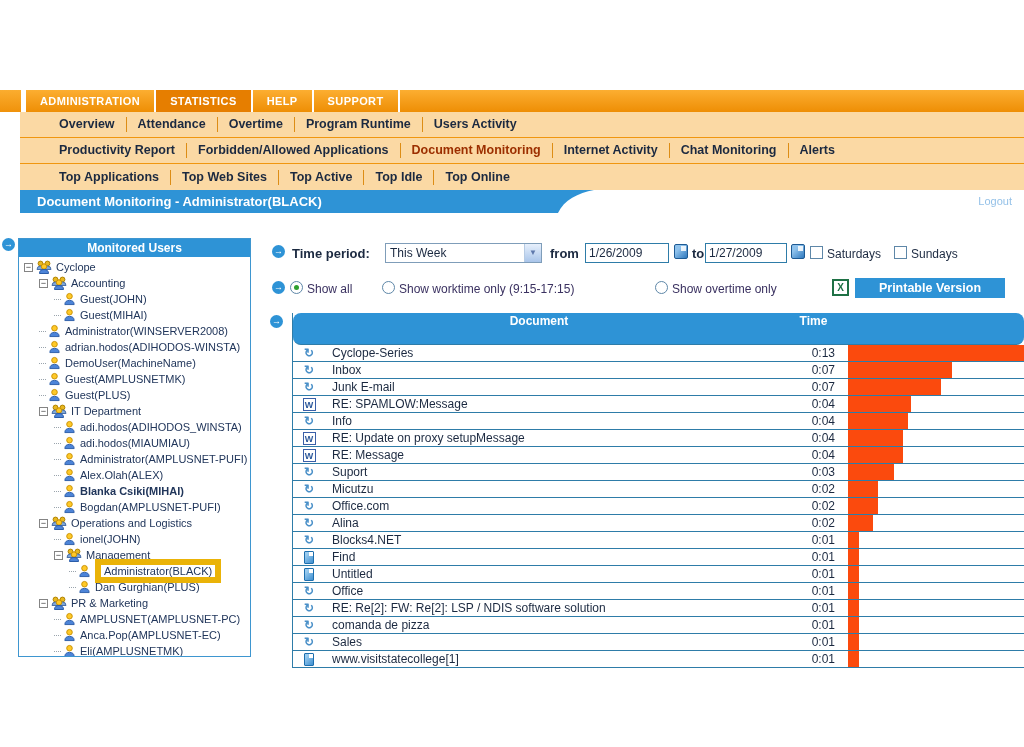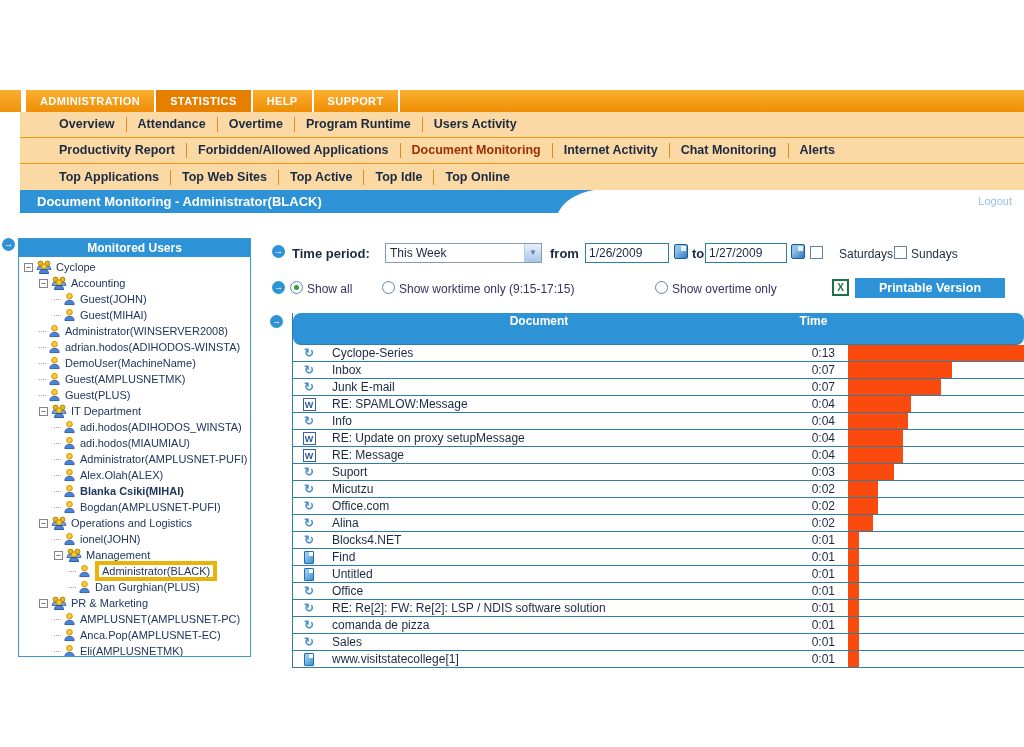--- a/index.html
+++ b/index.html
@@ -35,21 +35,21 @@
   
   .arrow-icon { position:absolute; width:13px; height:13px; border-radius:50%; background:#2E93D6; color:#fff;
     font-size:9px; line-height:13px; text-align:center; font-weight:bold; }
 
   
   .sidebar { position:absolute; left:18px; top:238px; width:233px; height:419px; border:1px solid #3E96D0; background:#fff; overflow:hidden; }
   .sidebar-header { height:18px; background:#2E93D6; color:#fff; font-weight:bold; font-size:12px; text-align:center; line-height:18px; }
   .tree { padding-top:2px; }
   .tree-row { height:16px; display:flex; align-items:center; white-space:nowrap; cursor:default; }
   .tree-label { font-size:11px; color:#21365B; margin-left:4px; }
-  .tree-label.selected { border:4px solid #eab308; padding:0 3px; }
+  .tree-label.selected { border:6px solid #eab308; padding:0 3px; }
   .expander { width:9px; height:9px; border:1px solid #848484; background:#fff; font-size:9px; line-height:7px;
     text-align:center; color:#333; margin-right:3px; flex:0 0 auto; }
   .stubline { width:7px; border-top:1px dotted #9aa4ad; margin-right:2px; flex:0 0 auto; }
   .ticon { flex:0 0 auto; display:inline-flex; }
 
   
   .filters { position:absolute; left:270px; top:240px; width:754px; height:28px; font-size:12px; color:#1B2940; }
   .filters .lbl { position:absolute; font-weight:bold; font-size:13px; top:6px; color:#1B2940; }
   .fakeselect { position:absolute; left:115px; top:3px; width:157px; height:20px; border:1px solid #7F9DB9; background:#fff;
     display:flex; align-items:center; cursor:default; }
@@ -435,21 +435,21 @@
       <span class="sel-text">This Week</span>
       <span class="sel-btn">▼</span>
     </div>
     <span class="lbl" style="left:280px;">from</span>
     <input class="dateinput" style="left: 315px; width: 84px;" value="1/26/2009">
     <span class="cal-icon" style="left:404px;"></span>
     <span class="lbl" style="left:422px;">to</span>
     <input class="dateinput" style="left: 435px; width: 82px;" value="1/27/2009">
     <span class="cal-icon" style="left:521px;"></span>
     <span class="checkbox" style="left:540px;"></span>
-    <span class="cb-label" style="left:557px;margin-left:12px;">Saturdays</span>
+    <span class="cb-label" style="left:557px;">Saturdays</span>
     <span class="checkbox" style="left:624px;"></span>
     <span class="cb-label" style="left:641px;">Sundays</span>
   </div>
 
   <div class="options" id="options">
     <span class="excel-icon">X</span>
     <div class="print-btn">Printable Version</div>
   <span class="radio checked" style="left: 20px;"></span>
       <span class="radio-label" style="left: 37px;">Show all</span>
       <span class="radio" style="left: 112px;"></span>

